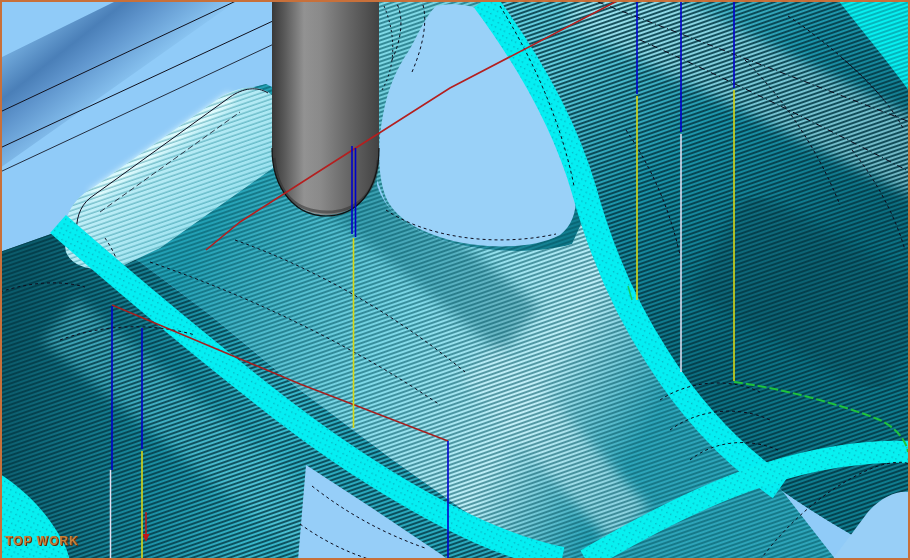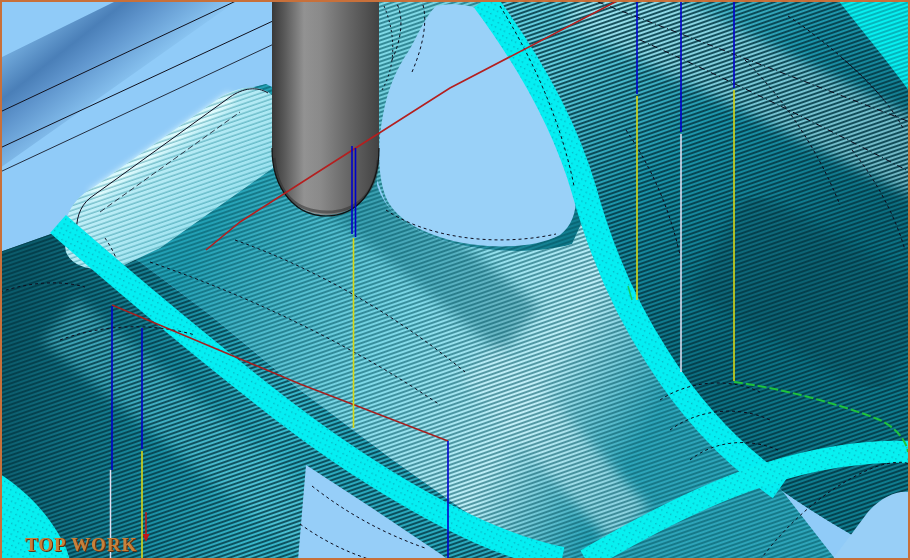--- a/index.html
+++ b/index.html
@@ -1,23 +1,23 @@
 <!DOCTYPE html>
 <html><head>
 <meta charset="utf-8">
 <style>
   html,body{margin:0;padding:0;background:#1e1e1e;}
   .stage{position:relative;width:910px;height:560px;overflow:hidden;background:#90cbf8;
          font-family:"Liberation Sans",sans-serif;}
   .stage svg{position:absolute;left:0;top:0;display:block;}
   .view-label{position:absolute;left:5px;top:534px;
-    font-family:Liberation Serif, serif;font-weight:700;font-size:19px;
+    font-family:Liberation Sans, sans-serif;font-weight:700;font-size:12px;
     letter-spacing:1px;color:#c8813a;
     text-shadow:1px 1px 0 #63300f, 1px 0 0 #8a4a1a;
-    user-select:none;white-space:pre;margin-left:20px;}
+    user-select:none;white-space:pre;}
   .frame{position:absolute;left:0;top:0;right:0;bottom:0;
     border:2px solid #c8703a;pointer-events:none;}
 </style>
 </head>
 <body>
 
 <div class="stage">
 <svg width="910" height="560" viewBox="0 0 910 560">
   <defs>
     <filter id="b6" x="-40%" y="-40%" width="180%" height="180%">

